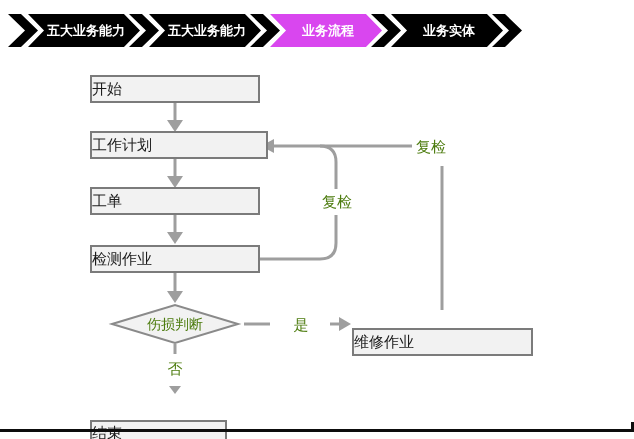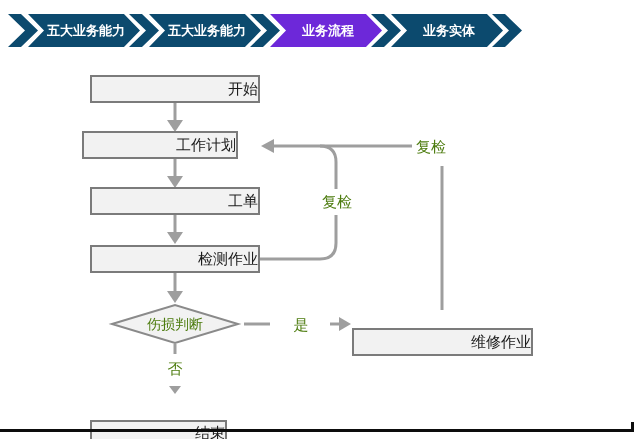--- a/index.html
+++ b/index.html
@@ -7,26 +7,26 @@
   #canvas{position:relative;width:634px;height:439px;background:#ffffff;overflow:hidden;}
 
   
   .nav-band{position:absolute;top:14px;height:33px;width:112px;
     display:flex;align-items:center;justify-content:center;
     color:#ffffff;font-size:13px;font-weight:bold;white-space:nowrap;
     padding:0 14px 0 18px;box-sizing:border-box;letter-spacing:0px;
     clip-path:polygon(0 0,85.7% 0,100% 50%,85.7% 100%,0 100%,14.3% 50%);}
   .nav-sep{position:absolute;top:14px;height:33px;width:30px;
     clip-path:polygon(0 0,43.3% 0,100% 50%,43.3% 100%,0 100%,56.7% 50%);}
-  .gray{background:#0c4a6e;text-align:right;}
-  .blue{background:#6d28d9;}
+  .gray{background:#000000;text-align:right;}
+  .blue{background:#d946ef;}
 
   
   .flow-box{position:absolute;background:#f2f2f2;border:2px solid #7b7b7b;
-    box-sizing:border-box;display:flex;align-items:center;justify-content:flex-end;
+    box-sizing:border-box;display:flex;align-items:center;justify-content:flex-start;
     font-size:15px;color:#1a1a1a;}
   .flow-label{position:absolute;font-size:15px;color:#4d7c0f;white-space:nowrap;
     transform:translate(-50%,-50%);background:#ffffff;padding:0 2px;}
   .svg-layer{position:absolute;left:0;top:0;}
 
   .bottom-rule{position:absolute;left:0;top:429px;width:634px;height:3px;background:#0d0d0d;}
   .bottom-rule-tick{position:absolute;left:631px;top:422px;width:3px;height:10px;background:#0d0d0d;}
 </style>
 </head>
 <body>
@@ -88,21 +88,21 @@
       <polygon points="274,139 274,153 261,146"></polygon>
     </g>
 
     <polygon points="112,324 175,305 238,324 175,343" fill="#f2f2f2" stroke="#8a8a8a" stroke-width="2"></polygon>
   </svg>
 
   <div class="flow-box" style="left:90px;top:75px;width:170px;height:28px">
     <span>开始</span>
   </div>
 
-  <div class="flow-box" style="left:82px;top:131px;width:156px;height:28px">
+  <div class="flow-box" style="left:90px;top:131px;width:178px;height:28px">
     <span>工作计划</span>
   </div>
 
   <div class="flow-box" style="left:90px;top:245px;width:170px;height:28px">
     <span>检测作业</span>
   </div>
 
   <div class="flow-box" style="left:90px;top:187px;width:170px;height:28px">
     <span>工单</span>
   </div>

